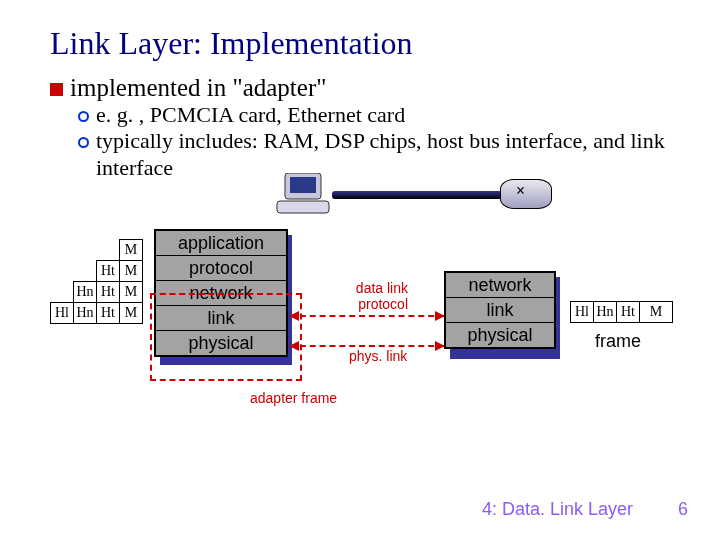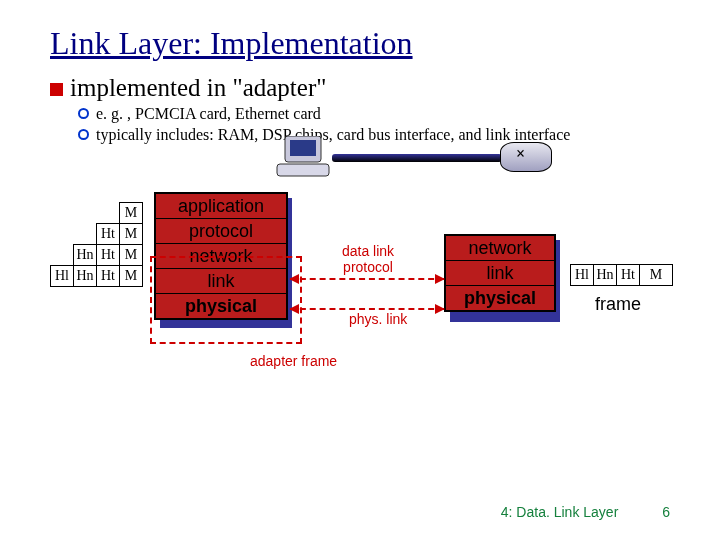--- a/index.html
+++ b/index.html
@@ -1,55 +1,55 @@
 <!DOCTYPE html>
 <html><head>
 <meta charset="utf-8">
 <style>
 body { margin: 0; padding: 0; font-family: Georgia, 'Times New Roman', serif; background: #fff; width: 720px; height: 540px; box-sizing: border-box; padding: 25px 50px; }
-.title { font-size: 32px; color: #000080; text-decoration: underline; font-weight: normal; margin-bottom: 12px; }
+.title { font-size: 32px; color: #000080; font-weight: normal; margin-bottom: 12px; }
 .bullet-row { display: flex; align-items: baseline; }
 .red-square { display: inline-block; width: 13px; height: 13px; background: #cc0000; margin-right: 7px; margin-top: 7px; flex-shrink: 0; }
 .blue-circle { display: inline-block; width: 11px; height: 11px; border: 2px solid #0033cc; border-radius: 50%; margin-right: 7px; margin-top: 6px; flex-shrink: 0; box-sizing: border-box; }
 .main-bullet { font-size: 25px; color: #000; }
-.sub-bullet { font-size: 16px; color: #000; margin-left: 28px; line-height: 1.2; }
+.sub-bullet { font-size: 22px; color: #000; margin-left: 28px; line-height: 1.2; }
 .diagram-area { position: relative; width: 620px; height: 280px; }
-.stack-box { position: absolute; border: 2px solid #000; background: #b91c1c; font-family: Verdana, Arial, sans-serif; font-size: 18px; }
+.stack-box { position: absolute; border: 2px solid #000; background: #a3a3a3; font-family: Verdana, Arial, sans-serif; font-size: 18px; }
 .stack-shadow { position: absolute; background: #333399; }
 .stack-row { border-bottom: 1px solid #000; text-align: center; padding: 1px 10px; height: 22px; line-height: 22px; }
-.stack-row:last-child { border-bottom: none; font-weight: bold; }
+.stack-row:last-child { border-bottom: none; }
 .header-table { position: absolute; border-collapse: collapse; font-family: 'Times New Roman', serif; font-size: 14px; }
 .header-table td { border: 1.5px solid #000; text-align: center; padding: 0 2px; height: 20px; min-width: 18px; }
 .dash-arrow { position: absolute; border-top: 2px dashed #cc0000; height: 0; }
 .dash-arrow::after { content: ""; position: absolute; right: -1px; top: -6px; border-left: 10px solid #cc0000; border-top: 5px solid transparent; border-bottom: 5px solid transparent; }
 .dash-arrow.back::before { content: ""; position: absolute; left: -1px; top: -6px; border-right: 10px solid #cc0000; border-top: 5px solid transparent; border-bottom: 5px solid transparent; }
-.red-label { position: absolute; color: #cc0000; font-family: Verdana, Arial, sans-serif; font-size: 14px; text-align: center; line-height: 1.1; }
+.red-label { position: absolute; color: #cc0000; font-family: Verdana, Arial, sans-serif; font-size: 14px; text-align: right; line-height: 1.1; }
 .frame-label { position: absolute; font-family: Verdana, Arial, sans-serif; font-size: 18px; color: #000; text-align: center; }
-.footer { position: absolute; right: 50px; bottom: 20px; font-family: Verdana, Arial, sans-serif; font-size: 14px; color: #15803d; }
+.footer { position: absolute; right: 32px; bottom: 20px; font-family: Verdana, Arial, sans-serif; font-size: 18px; color: #8b5cf6; }
 .footer .pagenum { margin-left: 40px; }
 .thicklink { position: absolute; height: 8px; background: linear-gradient(#333399, #000); border-radius: 3px; }
 .router-icon { position: absolute; width: 50px; height: 28px; border: 1.5px solid #000; border-radius: 14px/10px; background: linear-gradient(#e8e8f0, #a0a0c0); }
 .router-icon .x { position: absolute; top: 2px; left: 15px; font-size: 16px; font-weight: bold; }
 </style>
 </head>
 <body>
 
 <div class="title">Link Layer: Implementation</div>
 
 <div class="bullet-row">
   <span class="red-square"></span>
   <span class="main-bullet">implemented in "adapter"</span>
 </div>
 <div class="bullet-row sub-bullet">
   <span class="blue-circle"></span>
   <span>e. g. , PCMCIA card, Ethernet card</span>
 </div>
 <div class="bullet-row sub-bullet">
   <span class="blue-circle"></span>
-  <span>typically includes: RAM, DSP chips, card bus interface, and link interface</span>
+  <span>typically includes: RAM, DSP chips, host bus interface, and link interface</span>
 </div>
 
 <div class="diagram-area">
 
   <svg style="position:absolute;left:225px;top:-8px;width:56px;height:42px">
     <rect x="10" y="0" width="36" height="26" rx="3" fill="#c8c8dc" stroke="#333"></rect>
     <rect x="15" y="4" width="26" height="16" fill="#2a3a88"></rect>
     <rect x="2" y="28" width="52" height="12" rx="3" fill="#d8d8e8" stroke="#333"></rect>
   </svg>
   <div class="thicklink" style="left:282px;top:10px;width:170px"></div>

